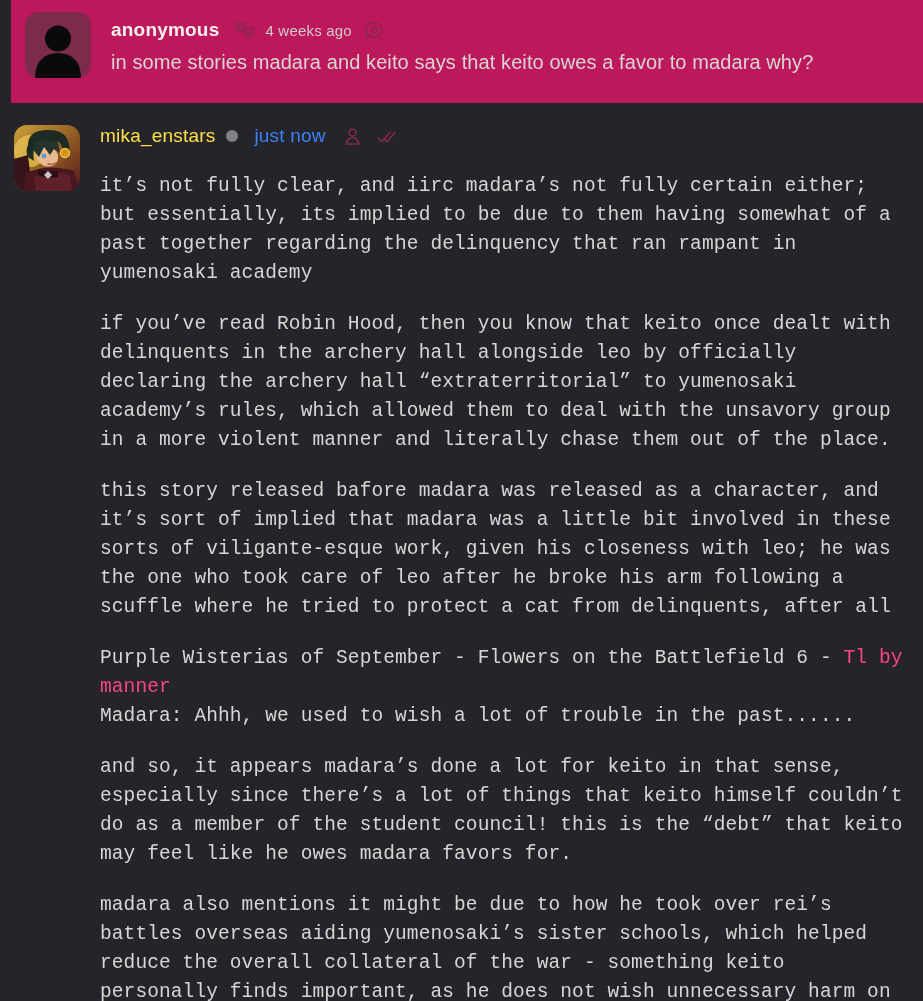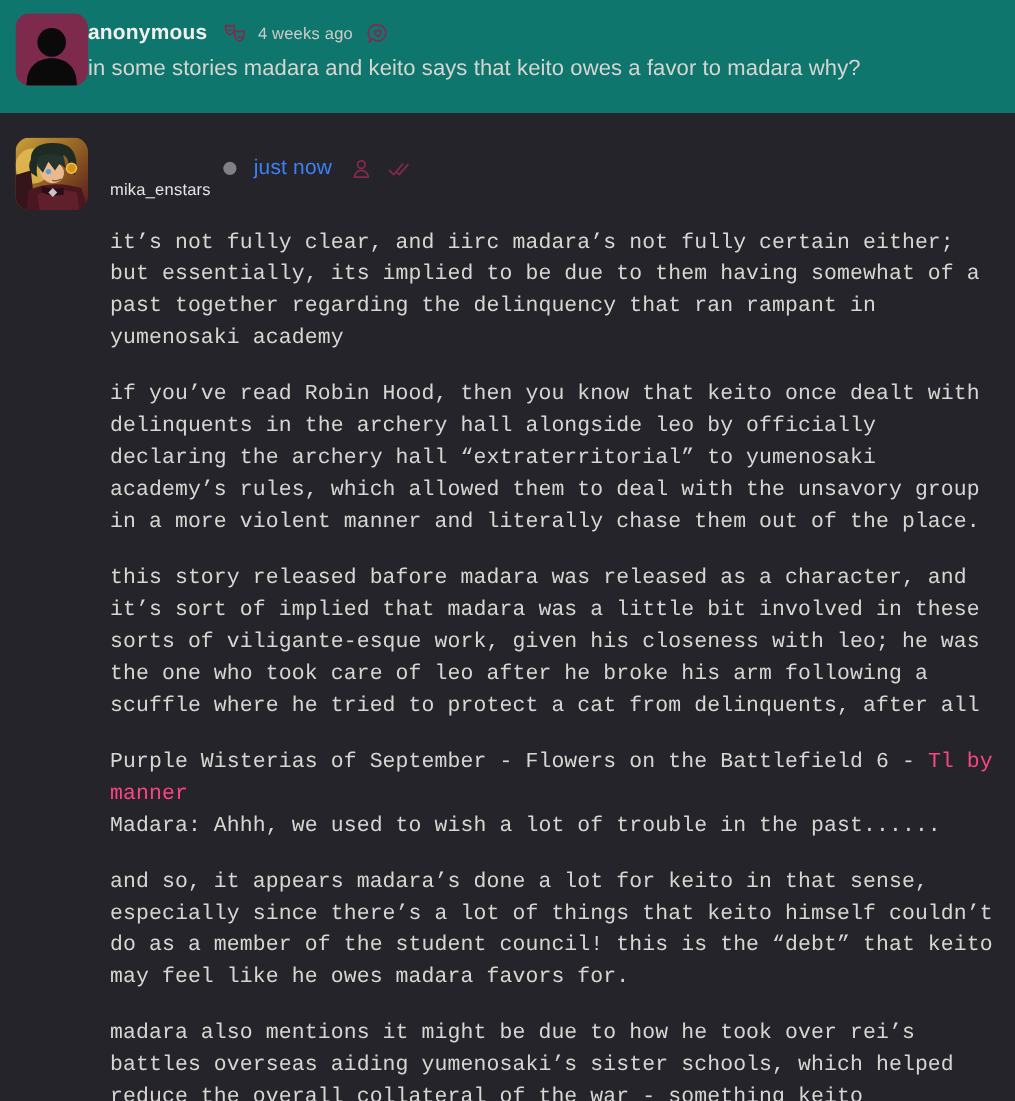--- a/index.html
+++ b/index.html
@@ -6,25 +6,27 @@
   html, body { width: 923px; height: 1001px; overflow: hidden; }
   body {
     font-family: "Liberation Sans", sans-serif;
     background: #25242a;
     color: #d8d6d2;
   }
   .card { width: 923px; height: 1001px; display: flex; flex-direction: column; }
 
   
   .question-section {
-    background: #0f766e;
+    background: #be185d;
     height: 103px;
     flex: 0 0 103px;
     display: flex;
+    gap: 20px;
     padding: 12px 18px 0 14px;
+    margin-left: 11px;
   }
   .avatar {
     width: 66px; height: 66px;
     border-radius: 13px;
     overflow: hidden;
     flex: 0 0 66px;
     cursor: pointer;
   }
   .avatar svg { display: block; width: 66px; height: 66px; }
   .q-content { padding-top: 7px; min-width: 0; }
@@ -45,21 +47,21 @@
 
   
   .answer-section {
     background: #25242a;
     flex: 1 1 auto;
     display: flex; flex-direction: column;
     padding: 22px 18px 12px 14px;
   }
   .answer-body { display: flex; gap: 20px; }
   .a-content { min-width: 0; width: 805px; }
-  .author-mika { font-size: 15px; font-weight: 500; color: #e5e5e5; letter-spacing: .2px; cursor: pointer; margin-top: 39px; }
+  .author-mika { font-size: 19px; font-weight: 500; color: #fde047; letter-spacing: .2px; cursor: pointer; }
   .status-dot {
     width: 12px; height: 12px; border-radius: 50%;
     background: #828086; margin-left: 11px; flex: 0 0 12px;
   }
   .a-timestamp { margin-left: 16px; font-size: 19px; color: #3b82f6; letter-spacing: .2px; }
   .a-meta-person { margin-left: 16px; cursor: pointer; }
   .a-meta-checks { margin-left: 13px; cursor: pointer; }
 
   .a-text { margin-top: 25px; font-family: Liberation Mono, monospace; }
   .a-text p, .quote-block {

